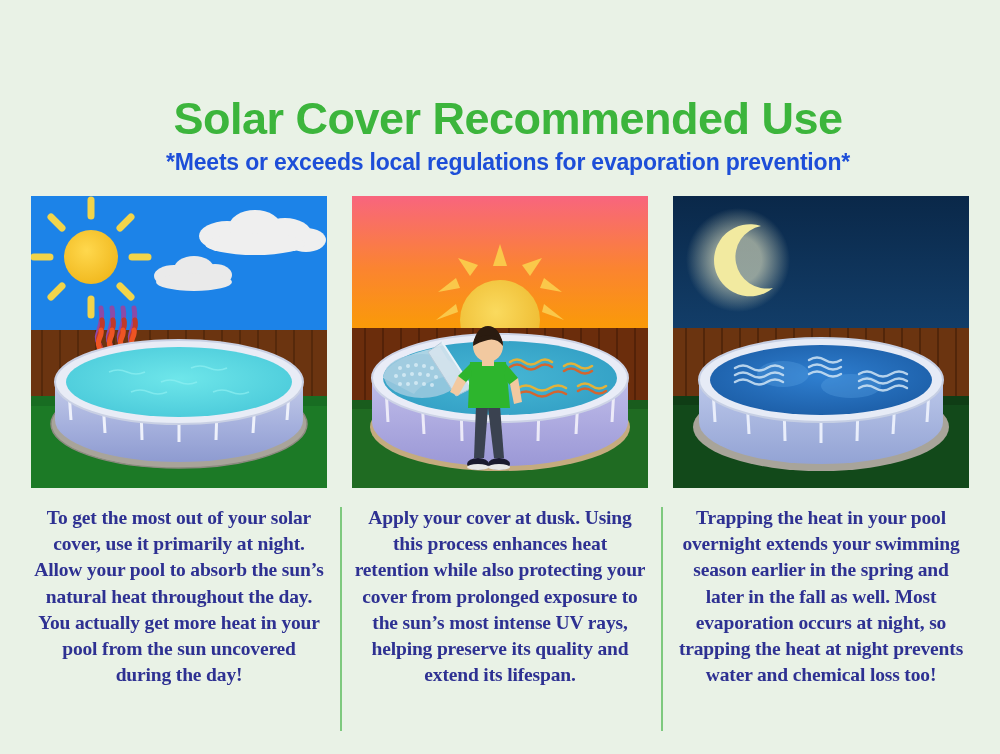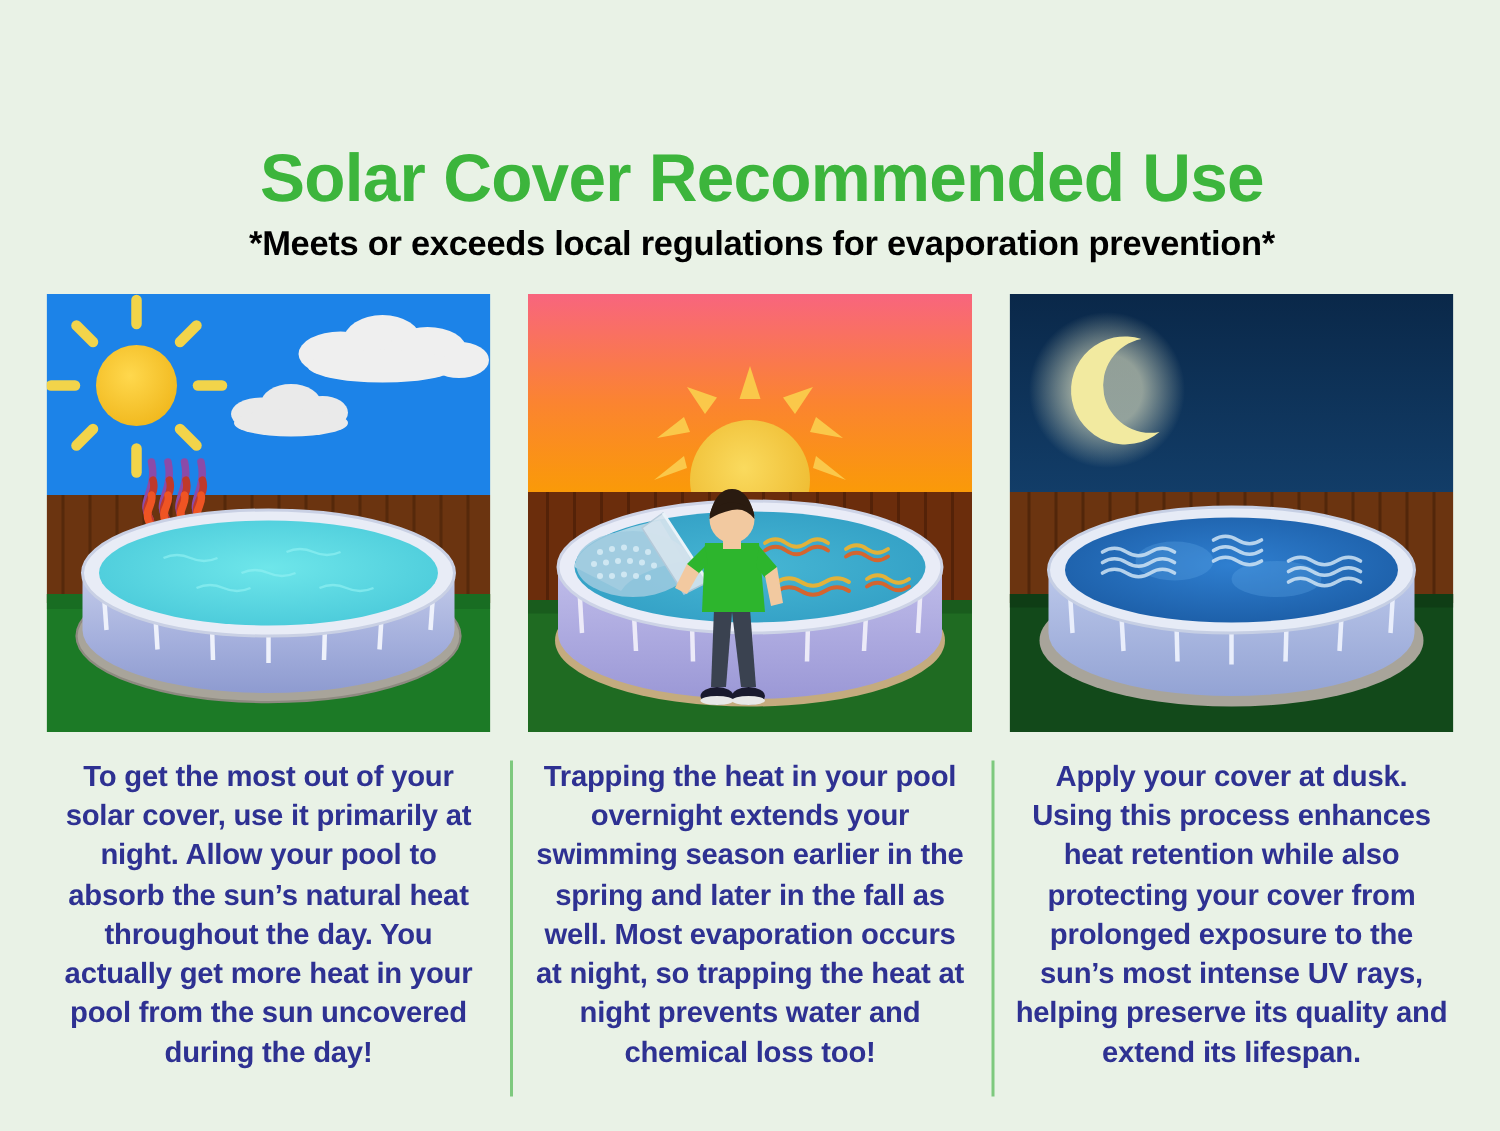--- a/index.html
+++ b/index.html
@@ -27,21 +27,21 @@
     font-size: 45px;
     font-weight: bold;
     color: #3cb53c;
     letter-spacing: -0.5px;
     line-height: 1.0;
     margin: 0;
   }
   #subtitle {
     font-size: 23px;
     font-weight: bold;
-    color: #000000;
+    color: #1d4ed8;
     margin: 10px 0 0 0;
     line-height: 1.0;
     letter-spacing: -0.2px;
   }
 
   
   #panels {
     position: absolute;
     left: 31px;
     top: 196px;
@@ -66,20 +66,21 @@
     position: absolute;
     left: 31px;
     top: 505px;
     width: 938px;
     display: flex;
     justify-content: space-between;
   }
   .caption-col {
     width: 296px;
     position: relative;
+    font-family: Liberation Serif, serif;
   }
   .caption-text {
     color: #2e3192;
     font-size: 19.5px;
     font-weight: bold;
     line-height: 1.345;
     text-align: center;
     letter-spacing: -0.15px;
     margin: 0;
     padding: 0 2px;
@@ -456,21 +457,21 @@
       </svg>
     </div>
   </div>
 </div>
 
 <div id="captions">
   <div class="caption-col">
     <p class="caption-text">To get the most out of your solar cover, use it primarily at night. Allow your pool to absorb the sun’s natural heat throughout the day. You actually get more heat in your pool from the sun uncovered during the day!</p>
   </div>
   <div class="caption-col">
+    <p class="caption-text">Apply your cover at dusk. Using this process enhances heat retention while also protecting your cover from prolonged exposure to the sun’s most intense UV rays, helping preserve its quality and extend its lifespan.</p>
+  </div>
+  <div class="caption-col">
     <p class="caption-text">Trapping the heat in your pool overnight extends your swimming season earlier in the spring and later in the fall as well. Most evaporation occurs at night, so trapping the heat at night prevents water and chemical loss too!</p>
-  </div>
-  <div class="caption-col">
-    <p class="caption-text">Apply your cover at dusk. Using this process enhances heat retention while also protecting your cover from prolonged exposure to the sun’s most intense UV rays, helping preserve its quality and extend its lifespan.</p>
   </div>
 </div>
 
 <div class="divider" id="divider-1" style="left: 340px; top: 507px;"></div>
 <div class="divider" id="divider-2" style="left: 661px; top: 507px;"></div>
 
 </body></html>

